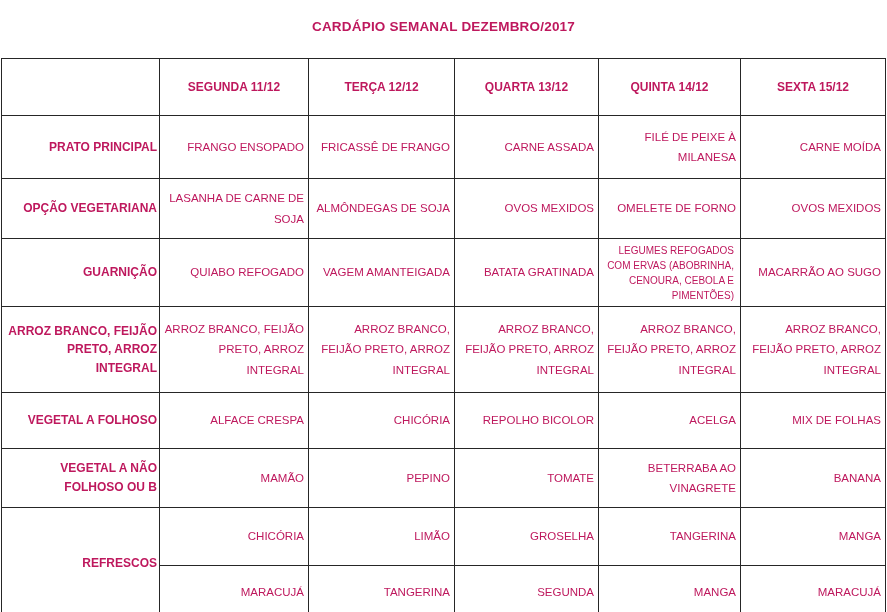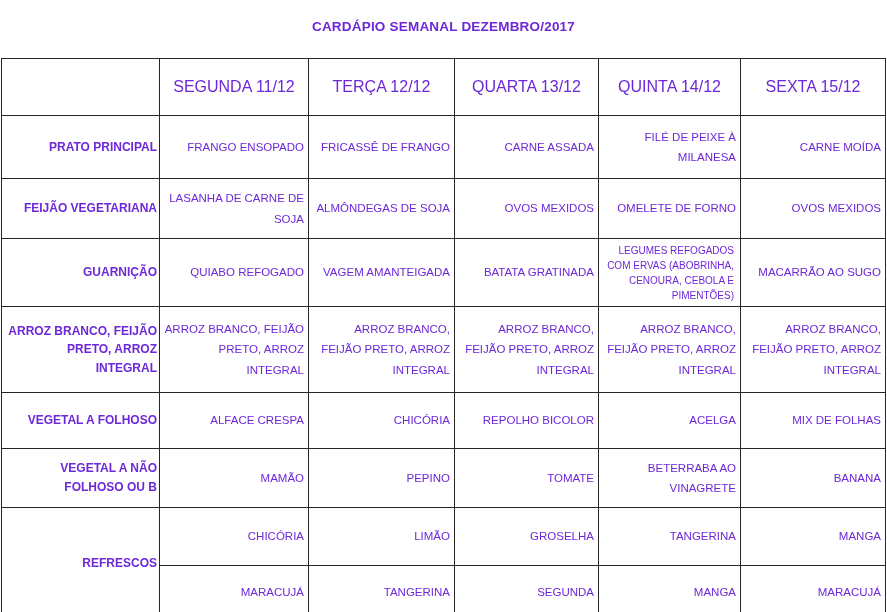--- a/index.html
+++ b/index.html
@@ -1,35 +1,35 @@
 <!DOCTYPE html>
 <html><head>
 <meta charset="utf-8">
 <style>
   html, body { margin:0; padding:0; background:#ffffff; }
   .page {
     width:887px; height:612px; background:#ffffff; overflow:hidden;
-    font-family:"Liberation Sans", sans-serif; color:#6d28d9;
+    font-family:"Liberation Sans", sans-serif; color:#be185d;
   }
   .title-bar {
     height:58px; box-sizing:border-box; padding-top:19px;
     text-align:center; font-weight:bold; font-size:13.5px; letter-spacing:0.2px;
   }
   table.menu {
     border-collapse:collapse; table-layout:fixed;
     width:884px; margin-left:1px;
     border-bottom:3px solid #000000;
   }
   table.menu td, table.menu th {
     border:1px solid #262626;
     box-sizing:border-box;
     overflow:hidden;
   }
   th.day-header {
-    font-weight:normal; font-size:16px; text-align:center; padding:2px 4px;
+    font-weight:bold; font-size:12px; text-align:center; padding:2px 4px;
   }
   td.label-cell {
     font-weight:bold; font-size:12px; text-align:right;
     padding:2px 2px 2px 4px; line-height:1.55;
   }
   td.data-cell {
     font-weight:normal; font-size:11.5px; text-align:right;
     padding:2px 4px; line-height:1.75;
   }
   td.data-cell.small-cell {
@@ -66,21 +66,21 @@
     <tr style="height:63px">
       <td class="label-cell">PRATO PRINCIPAL</td>
       <td class="data-cell">FRANGO ENSOPADO</td>
       <td class="data-cell">FRICASSÊ DE FRANGO</td>
       <td class="data-cell">CARNE ASSADA</td>
       <td class="data-cell">FILÉ DE PEIXE À MILANESA</td>
       <td class="data-cell">CARNE MOÍDA</td>
     </tr>
 
     <tr style="height:60px">
-      <td class="label-cell">FEIJÃO VEGETARIANA</td>
+      <td class="label-cell">OPÇÃO VEGETARIANA</td>
       <td class="data-cell">LASANHA DE CARNE DE SOJA</td>
       <td class="data-cell">ALMÔNDEGAS DE SOJA</td>
       <td class="data-cell">OVOS MEXIDOS</td>
       <td class="data-cell">OMELETE DE FORNO</td>
       <td class="data-cell">OVOS MEXIDOS</td>
     </tr>
 
     <tr style="height:68px">
       <td class="label-cell">GUARNIÇÃO</td>
       <td class="data-cell">QUIABO REFOGADO</td>

